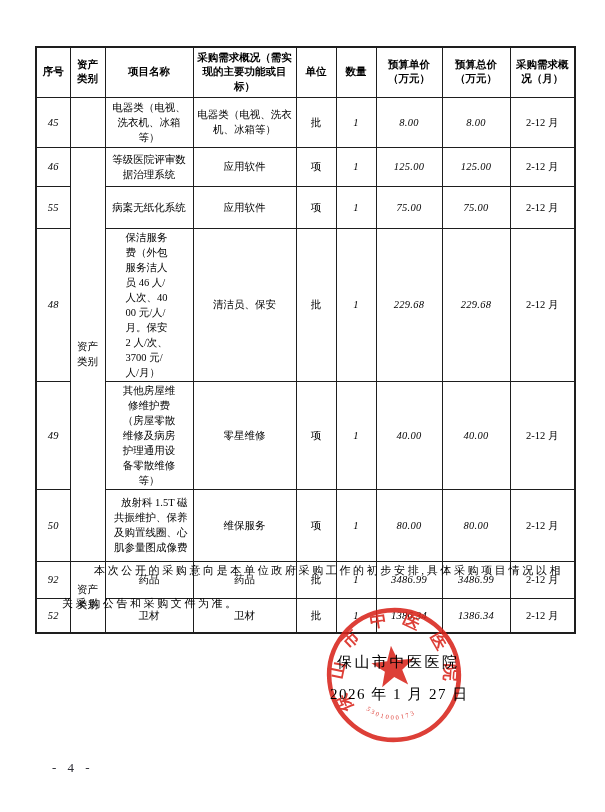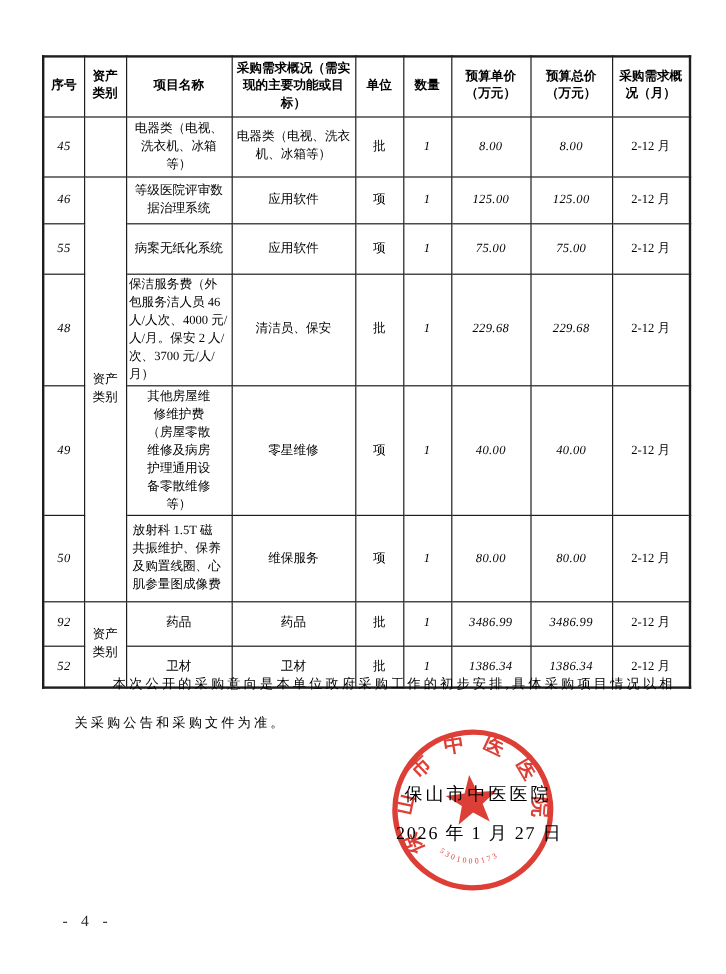--- a/index.html
+++ b/index.html
@@ -150,21 +150,21 @@
       <td>应用软件</td>
       <td>项</td>
       <td class="num">1</td>
       <td class="num">75.00</td>
       <td class="num">75.00</td>
       <td>2-12 月</td>
     </tr>
 
     <tr style="height:93px">
       <td class="num">48</td>
-      <td style="text-align:left;padding:1px 2px;">保洁服务费（外包服务洁人员 46 人/人次、4000 元/人/月。保安 2 人/次、3700 元/人/月）</td>
+      <td style="text-align:left;padding:1px 20px;">保洁服务费（外包服务洁人员 46 人/人次、4000 元/人/月。保安 2 人/次、3700 元/人/月）</td>
       <td>清洁员、保安</td>
       <td>批</td>
       <td class="num">1</td>
       <td class="num">229.68</td>
       <td class="num">229.68</td>
       <td>2-12 月</td>
     </tr>
 
     <tr style="height:76px">
       <td class="num">49</td>
@@ -172,21 +172,21 @@
       <td>零星维修</td>
       <td>项</td>
       <td class="num">1</td>
       <td class="num">40.00</td>
       <td class="num">40.00</td>
       <td>2-12 月</td>
     </tr>
 
     <tr style="height:72px">
       <td class="num">50</td>
-      <td style="text-align:left;padding:1px 5px;">放射科 1.5T 磁共振维护、保养及购置线圈、心肌参量图成像费</td>
+      <td style="text-align:right;padding:1px 5px;">放射科 1.5T 磁共振维护、保养及购置线圈、心肌参量图成像费</td>
       <td>维保服务</td>
       <td>项</td>
       <td class="num">1</td>
       <td class="num">80.00</td>
       <td class="num">80.00</td>
       <td>2-12 月</td>
     </tr>
 
     <tr style="height:37px">
       <td class="num">92</td>

